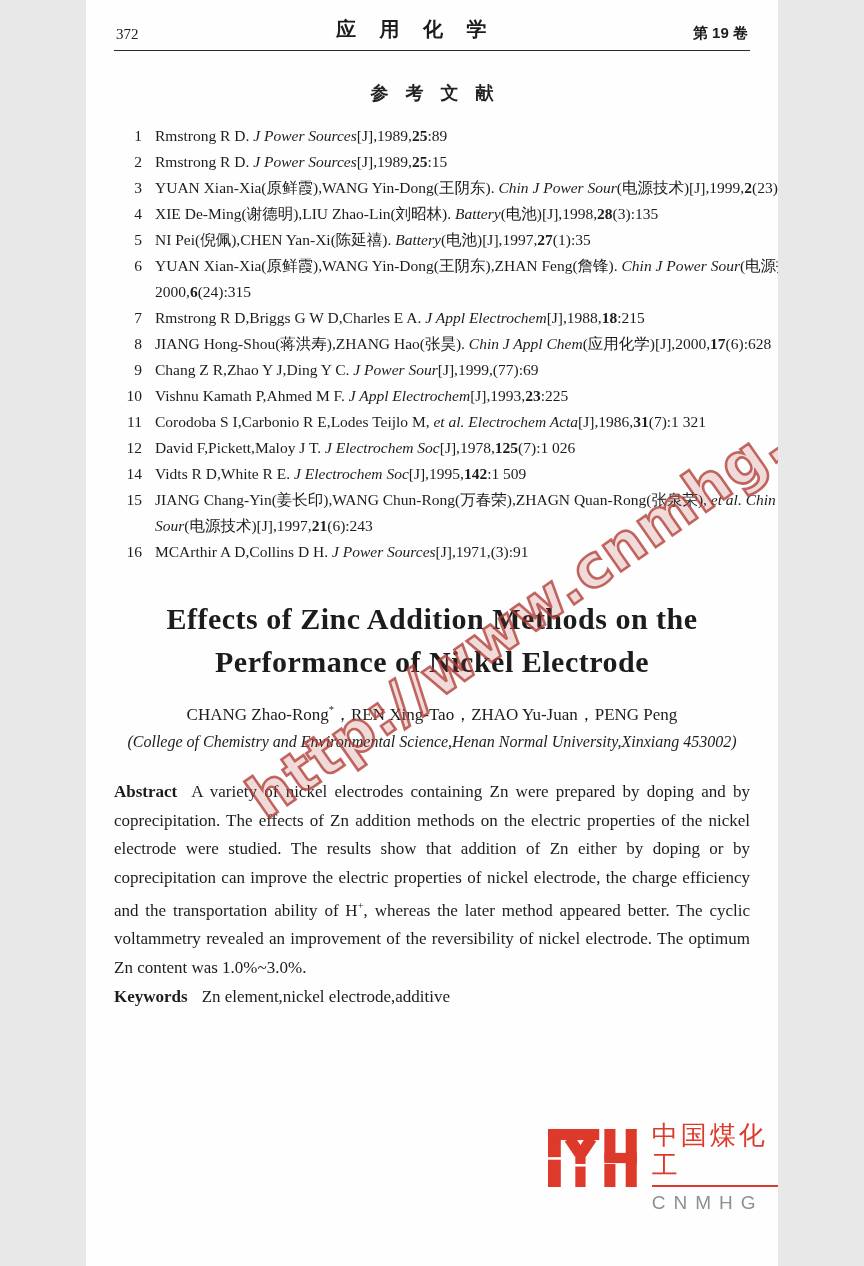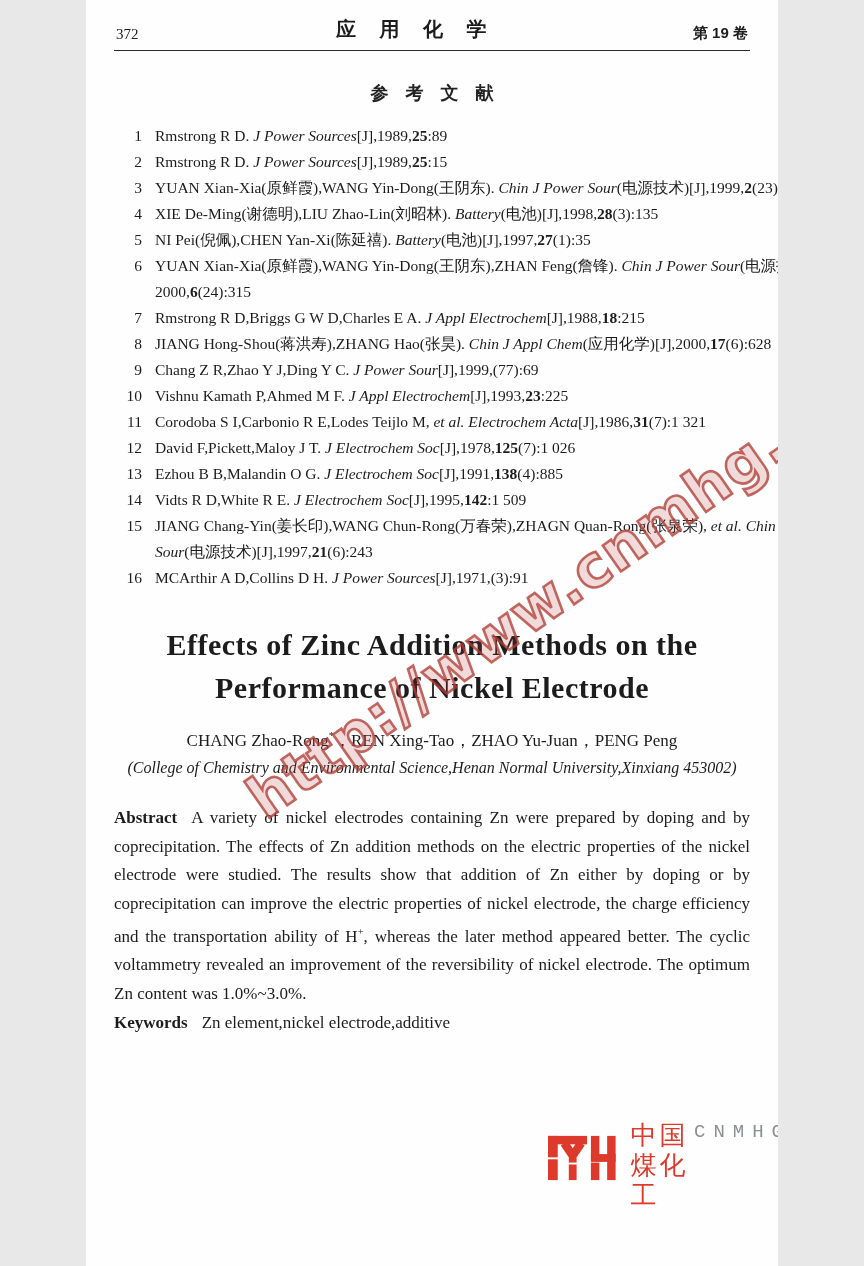--- a/index.html
+++ b/index.html
@@ -53,24 +53,24 @@
     color:rgba(177,62,54,0.18);
     -webkit-text-stroke:2.6px rgba(177,62,54,0.78);
     pointer-events:none;z-index:5;
   }
   
   .logo{position:absolute;left:462px;top:1120px;display:flex;align-items:flex-start;gap:15px;z-index:2;}
   .logo-mark{width:102px;height:76px;}
   .logo-mark .lr{fill:var(--logo-red);}
   .logo-mark .ls{stroke:var(--logo-red);stroke-width:13;}
   .logo-mark .lw{fill:#fefefe;}
-  .logo-text-col{display:flex;flex-direction:row;}
+  .logo-text-col{display:flex;flex-direction:column;}
   .logo-cn{color:var(--logo-red);font-family:"Liberation Sans",sans-serif;font-size:26px;font-weight:500;letter-spacing:3px;line-height:30px;}
   .logo-underline{height:2px;background:var(--logo-red);margin:5px 0 4px 0;}
-  .logo-latin{color:var(--logo-gray);font-family:Liberation Mono, monospace;font-size:19px;letter-spacing:8px;line-height:24px;}
+  .logo-latin{color:var(--logo-gray);font-family:Liberation Sans, sans-serif;font-size:19px;letter-spacing:8px;line-height:24px;}
 </style>
 </head>
 <body>
 
 <div class="page">
 
   <div class="page-header">
     <span class="page-number">372</span>
     <span class="journal-title">应 用 化 学</span>
     <span class="volume-label">第 19 卷</span>
@@ -143,26 +143,20 @@
       <div class="ref-item">
         <span class="ref-num">11</span>
         <div class="ref-body">
           <div class="ref-line"><span class="run-r">Corodoba S I,Carbonio R E,Lodes Teijlo M, </span><span class="run-i">et al. </span><span class="run-i">Electrochem Acta</span><span class="run-r">[J],1986,</span><span class="run-b">31</span><span class="run-r">(7):1 321</span></div>
         </div>
       </div>
       <div class="ref-item">
         <span class="ref-num">12</span>
         <div class="ref-body">
           <div class="ref-line"><span class="run-r">David F,Pickett,Maloy J T. </span><span class="run-i">J Electrochem Soc</span><span class="run-r">[J],1978,</span><span class="run-b">125</span><span class="run-r">(7):1 026</span></div>
-        </div>
-      </div>
-      <div class="ref-item">
-        <span class="ref-num">13</span>
-        <div class="ref-body">
-          <div class="ref-line"><span class="run-r">Ezhou B B,Malandin O G. </span><span class="run-i">J Electrochem Soc</span><span class="run-r">[J],1991,</span><span class="run-b">138</span><span class="run-r">(4):885</span></div>
         </div>
       </div>
       <div class="ref-item">
         <span class="ref-num">14</span>
         <div class="ref-body">
           <div class="ref-line"><span class="run-r">Vidts R D,White R E. </span><span class="run-i">J Electrochem Soc</span><span class="run-r">[J],1995,</span><span class="run-b">142</span><span class="run-r">:1 509</span></div>
         </div>
       </div>
       <div class="ref-item">
         <span class="ref-num">15</span>

